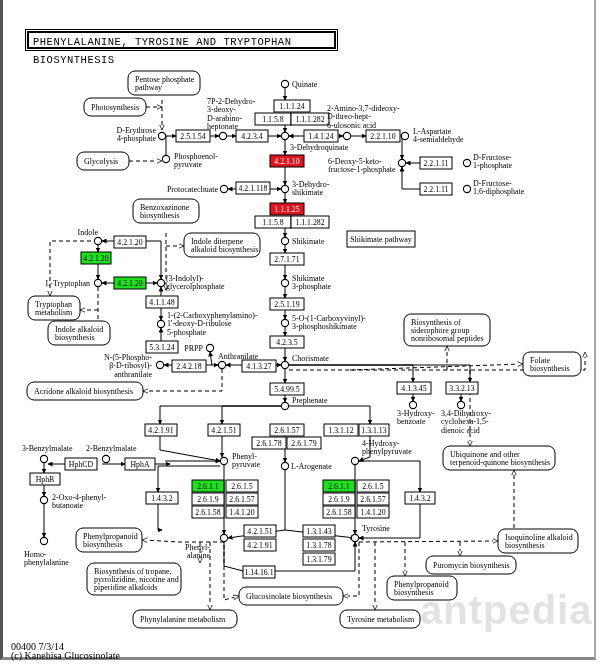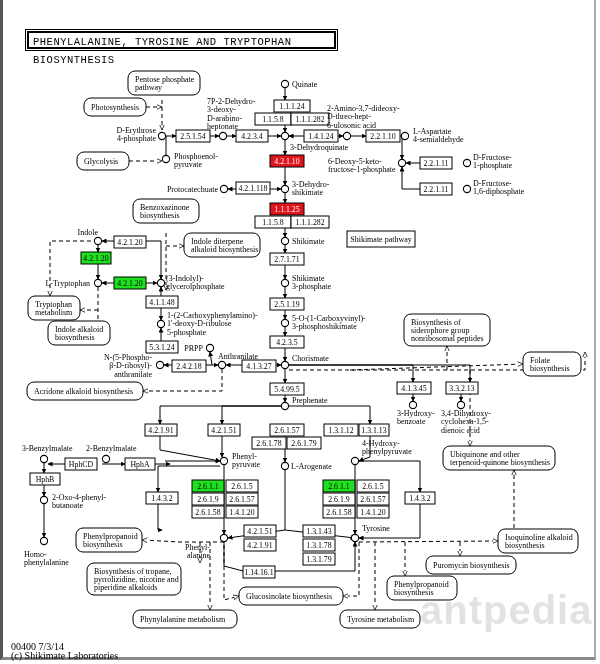--- a/index.html
+++ b/index.html
@@ -617,14 +617,14 @@
         <text x="24" y="557" font-size="8" font-family="&quot;Liberation Serif&quot;,&quot;DejaVu Serif&quot;,serif" text-anchor="start" fill="#000">Homo-</text>
         <text x="24" y="565.4" font-size="8" font-family="&quot;Liberation Serif&quot;,&quot;DejaVu Serif&quot;,serif" text-anchor="start" fill="#000">phenylalanine</text>
       </g>
     </g>
 </svg>
 
 <div class="wm">antpedia</div>
 
 <div class="footer">
   <div>00400 7/3/14</div>
-  <div>(c) Shikimate Laboratories</div>
+  <div>(c) Kanehisa Glucosinolate</div>
 </div>
 
 </body></html>

